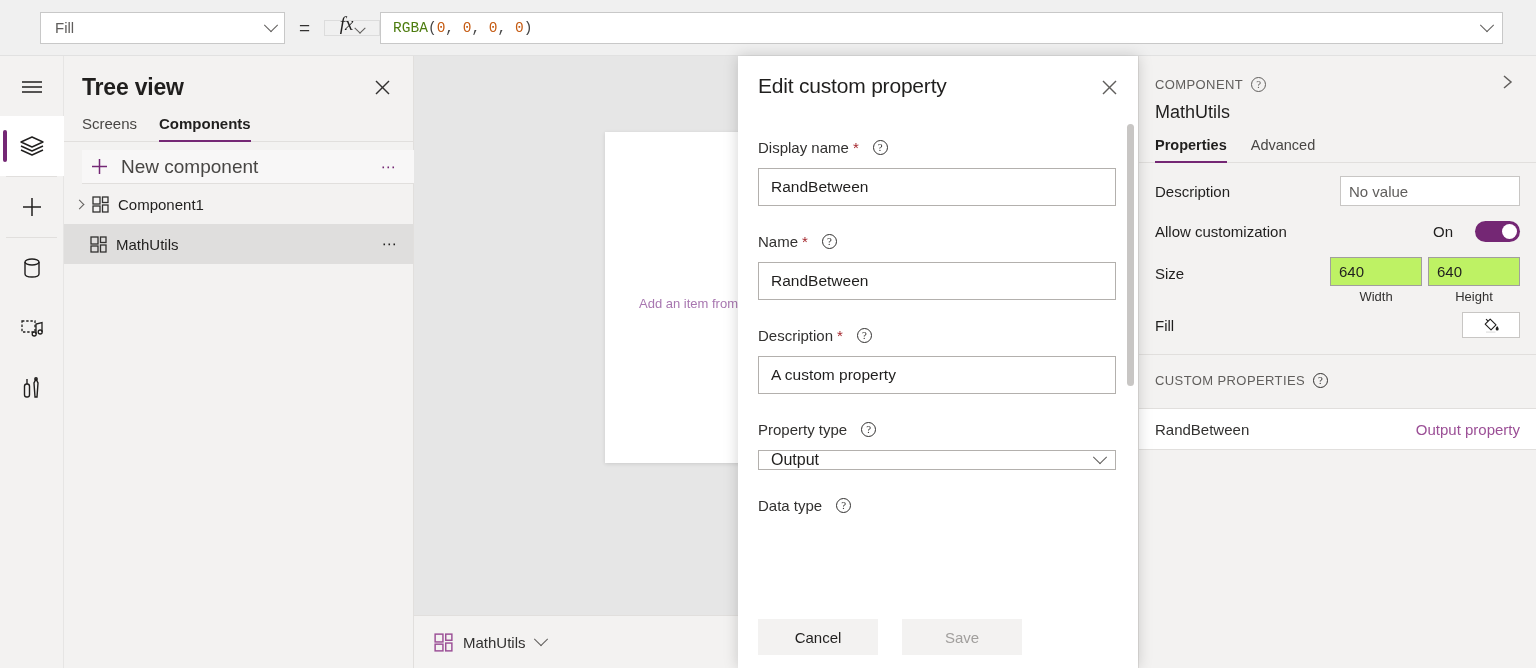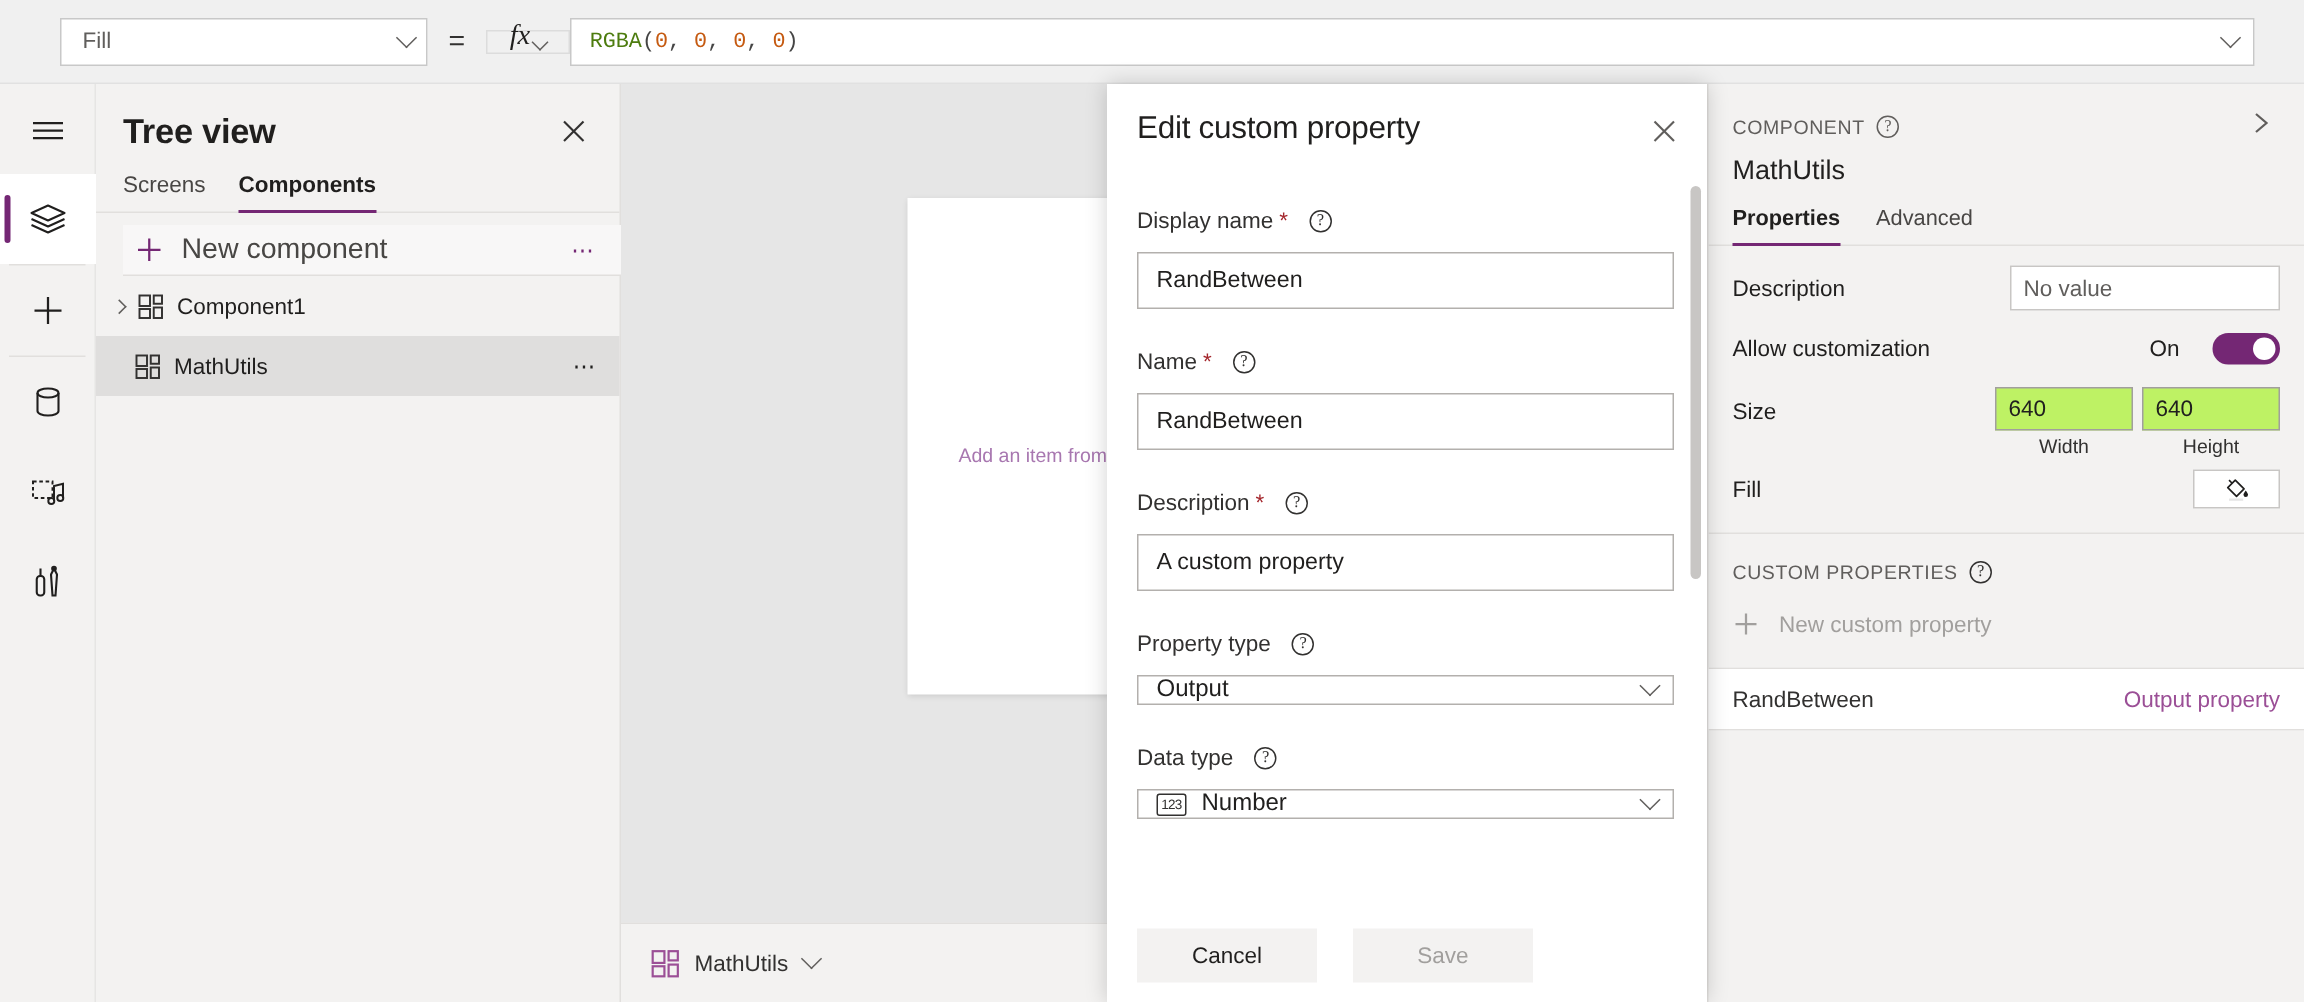--- a/index.html
+++ b/index.html
@@ -447,25 +447,20 @@
         <div class="dropdown">
           <span class="val">Output</span>
           <span class="chev"></span>
         </div>
       </div>
 
       <div class="field" style="margin-top:24px;">
         <div class="flabel">
           <span>Data type</span>
           <span class="help">?</span>
-        </div>
-        <div class="dropdown">
-          <span class="icon123">123</span>
-          <span class="val">Number</span>
-          <span class="chev"></span>
         </div>
       </div>
     </div>
 
     <div class="dlg-scroll">
       <div class="thumb"></div>
     </div>
 
     <div class="dlg-foot">
       <div class="btn secondary">Cancel</div>
@@ -536,29 +531,20 @@
       </span>
     </div>
 
     <div class="rp-sep"></div>
 
     <div class="rp-section">
       <span>CUSTOM PROPERTIES</span>
       <span class="help">?</span>
     </div>
 
-    <div class="rp-newprop">
-      <svg width="18" height="18" viewBox="0 0 18 18">
-          <g stroke="#a19f9d" stroke-width="1.5">
-            <line x1="9" y1="2" x2="9" y2="16"></line>
-            <line x1="2" y1="9" x2="16" y2="9"></line>
-          </g>
-        </svg>
-      <span>New custom property</span>
-    </div>
 
     <div class="cp-row">
       <span class="nm">RandBetween</span>
       <span class="kind">Output property</span>
     </div>
   </div>
 
 </div>
 
 </body></html>

